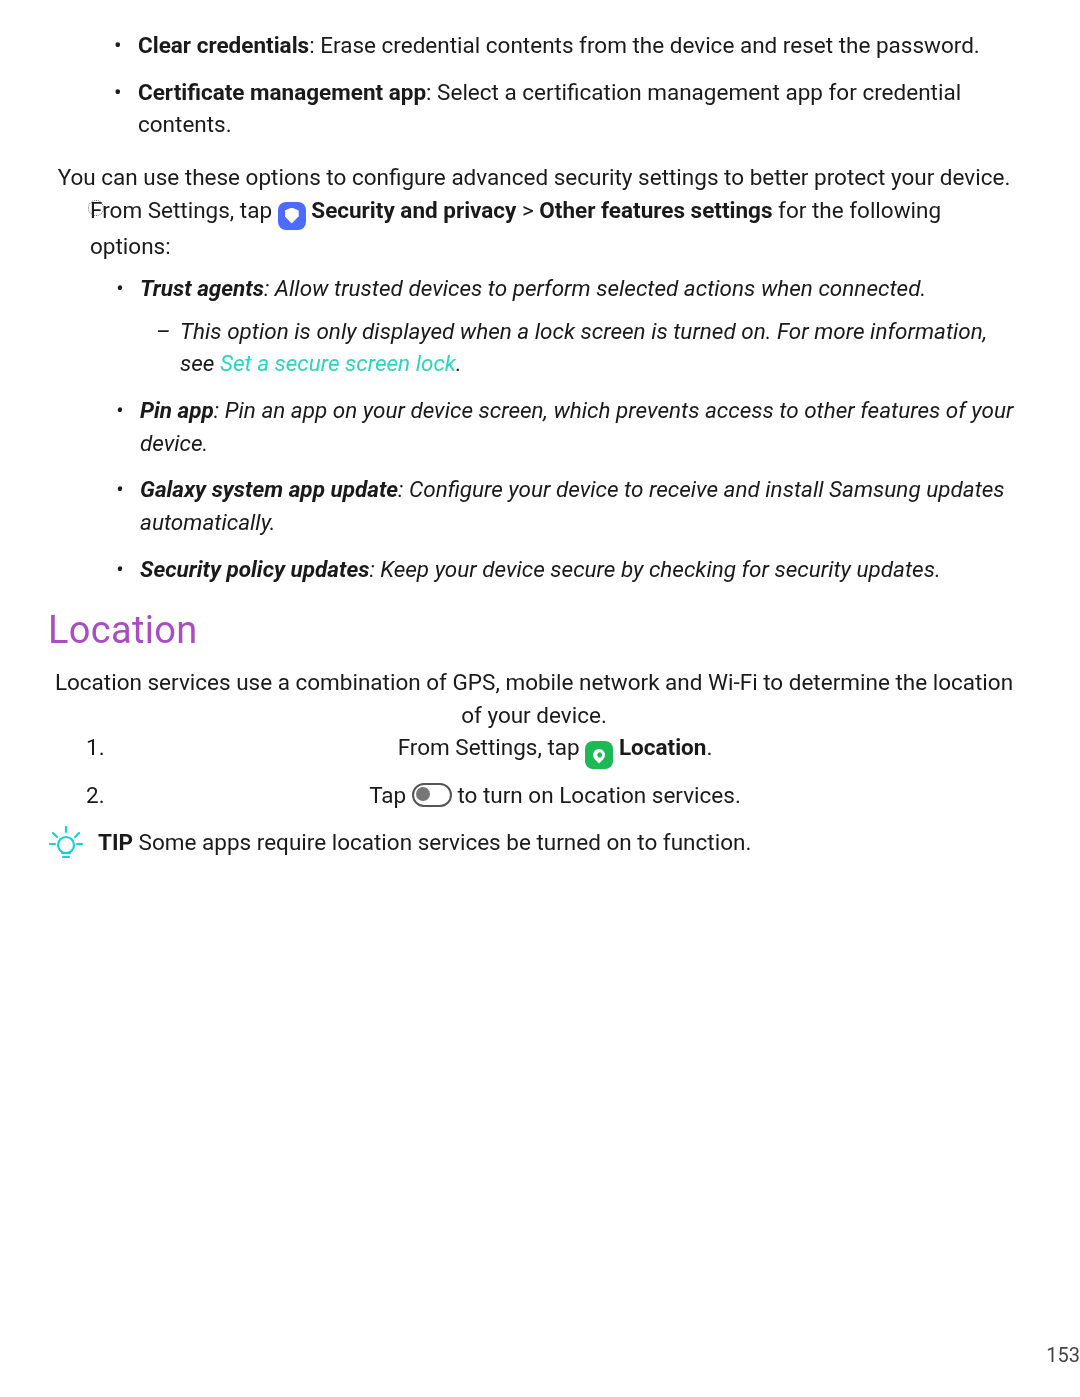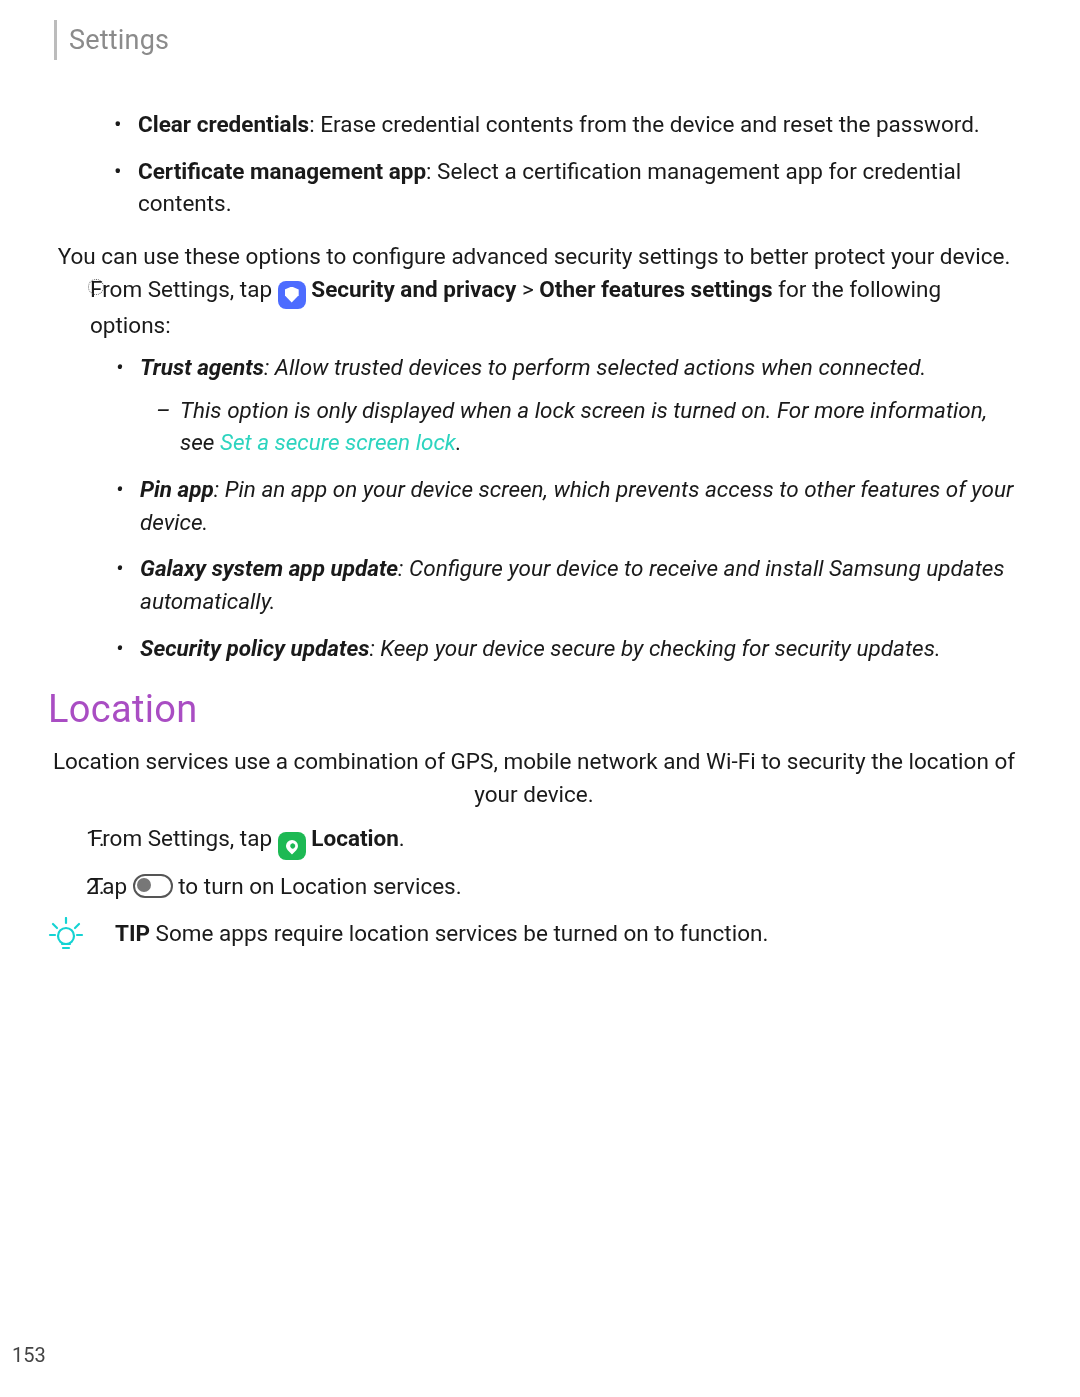--- a/index.html
+++ b/index.html
@@ -109,22 +109,23 @@
   .step-lead > li .marker-circ {
     position: absolute;
     left: -2px; top: 6px;
     width: 14px; height: 14px;
     border: 1.5px dotted #555;
     border-radius: 50%;
   }
   .numlist {
     list-style: none;
     padding: 0 0 0 42px;
-    margin: 12px 0 14px 0;
+    margin: 0 0 14px 0;
     counter-reset: step;
+    text-align: center;
   }
   .numlist > li {
     position: relative;
     margin-bottom: 10px;
     counter-increment: step;
   }
   .numlist > li::before {
     content: counter(step) ".";
     position: absolute;
     left: -4px;
@@ -178,43 +179,38 @@
     content: "";
     position: absolute;
     left: 2px; top: 2px;
     width: 14px; height: 14px;
     background: #777;
     border-radius: 50%;
   }
   .tip-row {
     display: flex;
     align-items: flex-start;
-    gap: 31px;
+    gap: 14px;
     margin-top: 14px;
   }
   .tip-bulb svg { display: block; }
   .footer-page {
     position: absolute;
     bottom: 30px;
     left: 12px; right: 0;
-    text-align: left;
+    text-align: right;
     font-size: 20px;
     color: #444;
   }
 </style>
 </head>
 <body>
 
 <div class="page">
 
-  <div class="header-wrap">
-    <div class="header-rule">
-      <span class="header-label">Settings</span>
-    </div>
-  </div>
 
   <div class="content">
 
     <ul class="bullets-1">
       <li>
         <span class="bold">Clear credentials</span><span>: Erase credential contents from the device and reset the password.</span>
       </li>
       <li>
         <span class="bold">Certificate management app</span><span>: Select a certification management app for credential contents.</span>
       </li>
@@ -248,21 +244,21 @@
             <span class="bold">Galaxy system app update</span><span>: Configure your device to receive and install Samsung updates automatically.</span>
           </li>
           <li>
             <span class="bold">Security policy updates</span><span>: Keep your device secure by checking for security updates.</span>
           </li>
         </ul>
       </li>
     </ul>
 
     <h2 class="section">Location</h2>
-    <p class="intro">Location services use a combination of GPS, mobile network and Wi-Fi to security the location of your device.</p>
+    <p class="intro">Location services use a combination of GPS, mobile network and Wi-Fi to determine the location of your device.</p>
 
     <ol class="numlist">
       <li>
         <span>From Settings, tap </span><span class="ic ic-green">
             <span class="pin"></span>
           </span> <span class="bold">Location</span><span>.</span>
       </li>
       <li>
         <span>Tap </span><span class="toggle"></span><span> to turn on Location services.</span>
       </li>

